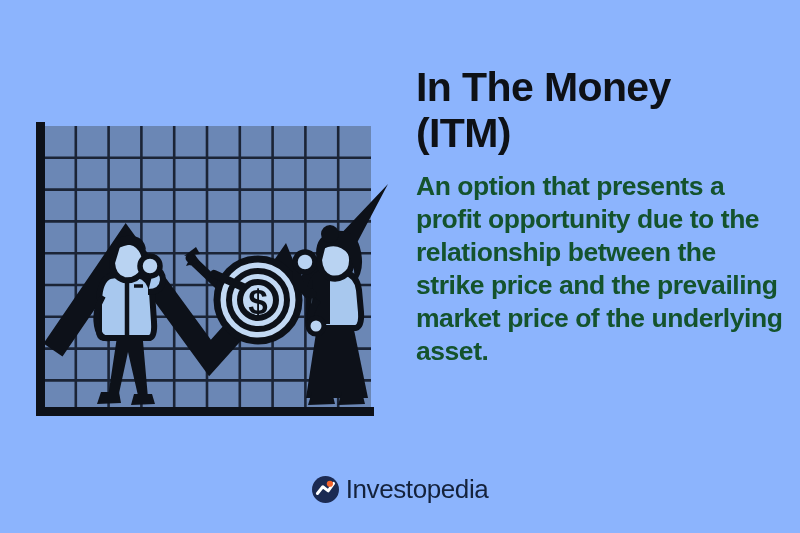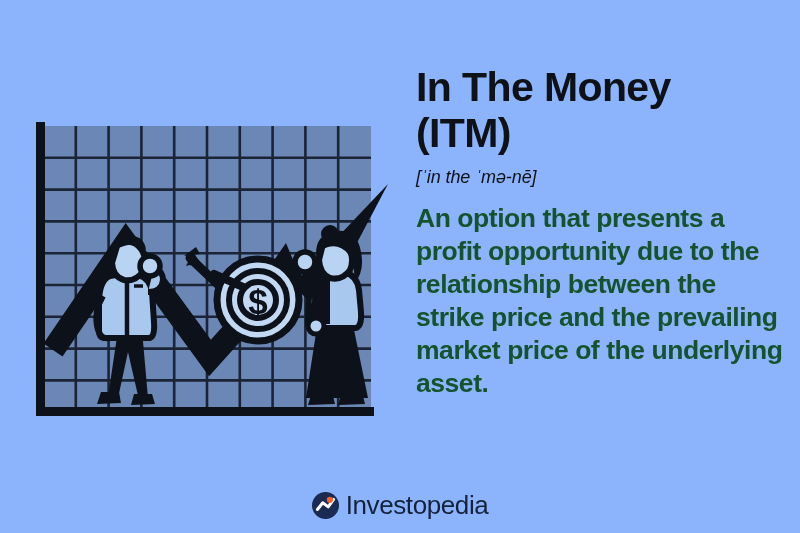--- a/index.html
+++ b/index.html
@@ -66,21 +66,21 @@
     line-height: 33px;
     font-weight: bold;
     color: #14532d;
     letter-spacing: -0.45px;
   }
 
   
   #footer {
     position: absolute;
     left: 0;
-    top: 492px;
+    top: 476px;
     width: 800px;
     display: flex;
     align-items: center;
     justify-content: center;
     gap: 7px;
   }
   #logo-mark {
     width: 27px;
     height: 27px;
     display: block;
@@ -220,21 +220,20 @@
       <g>
         <rect x="36" y="122" width="9" height="294" fill="#0d1119"></rect>
         <rect x="36" y="407" width="338" height="9" fill="#0d1119"></rect>
       </g>
     </svg>
   </div>
 
   <div id="text-col">
     <h1 id="term-title">In The Money
 (ITM)</h1>
-    <div id="pronunciation">[ˈin the ˈmə-nē]</div>
     <div id="definition">An option that presents a profit opportunity due to the relationship between the strike price and the prevailing market price of the underlying asset.</div>
   </div>
 
   <div id="footer">
     <svg id="logo-mark" viewBox="0 0 40 40">
       <circle cx="20" cy="20" r="20" fill="#1b2a52"></circle>
       <path d="M 8 26 L 16 16 L 24 22 L 32 11" fill="none" stroke="#ffffff" stroke-width="4.4" stroke-linecap="round" stroke-linejoin="round"></path>
       <circle cx="26.5" cy="11.5" r="4.6" fill="#f3632b"></circle>
     </svg>
     <span id="logo-word">Investopedia</span>

